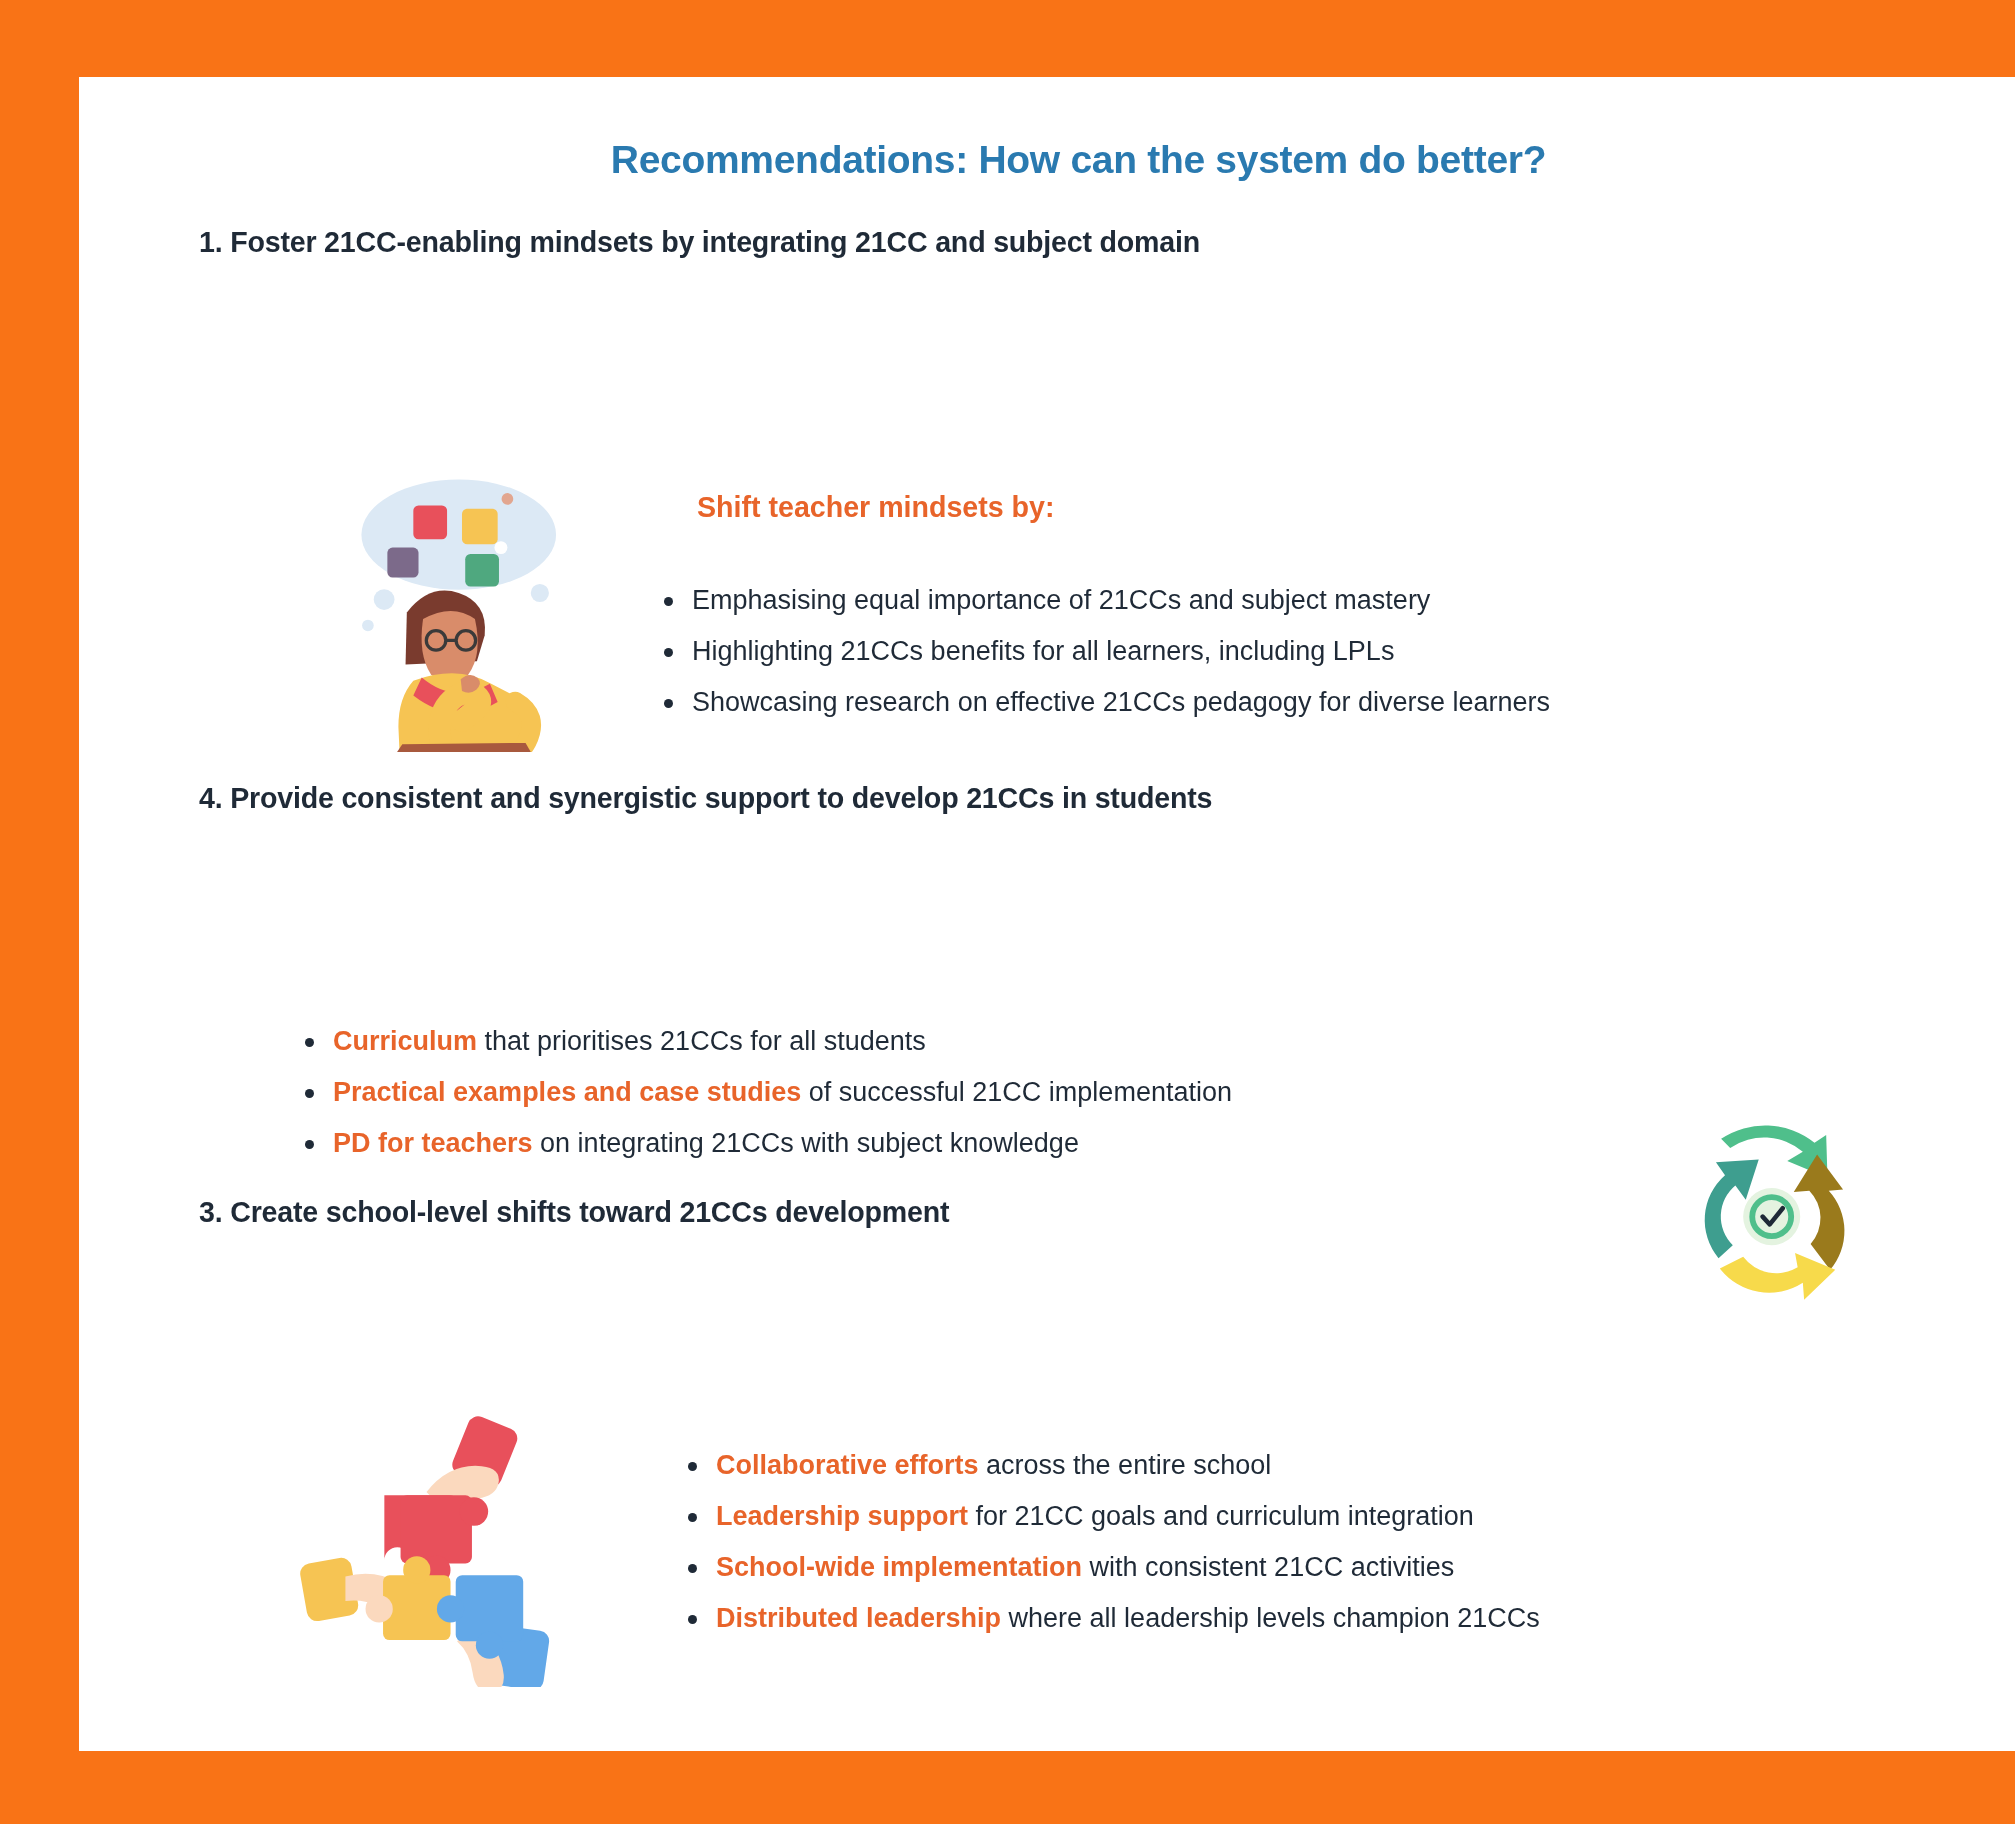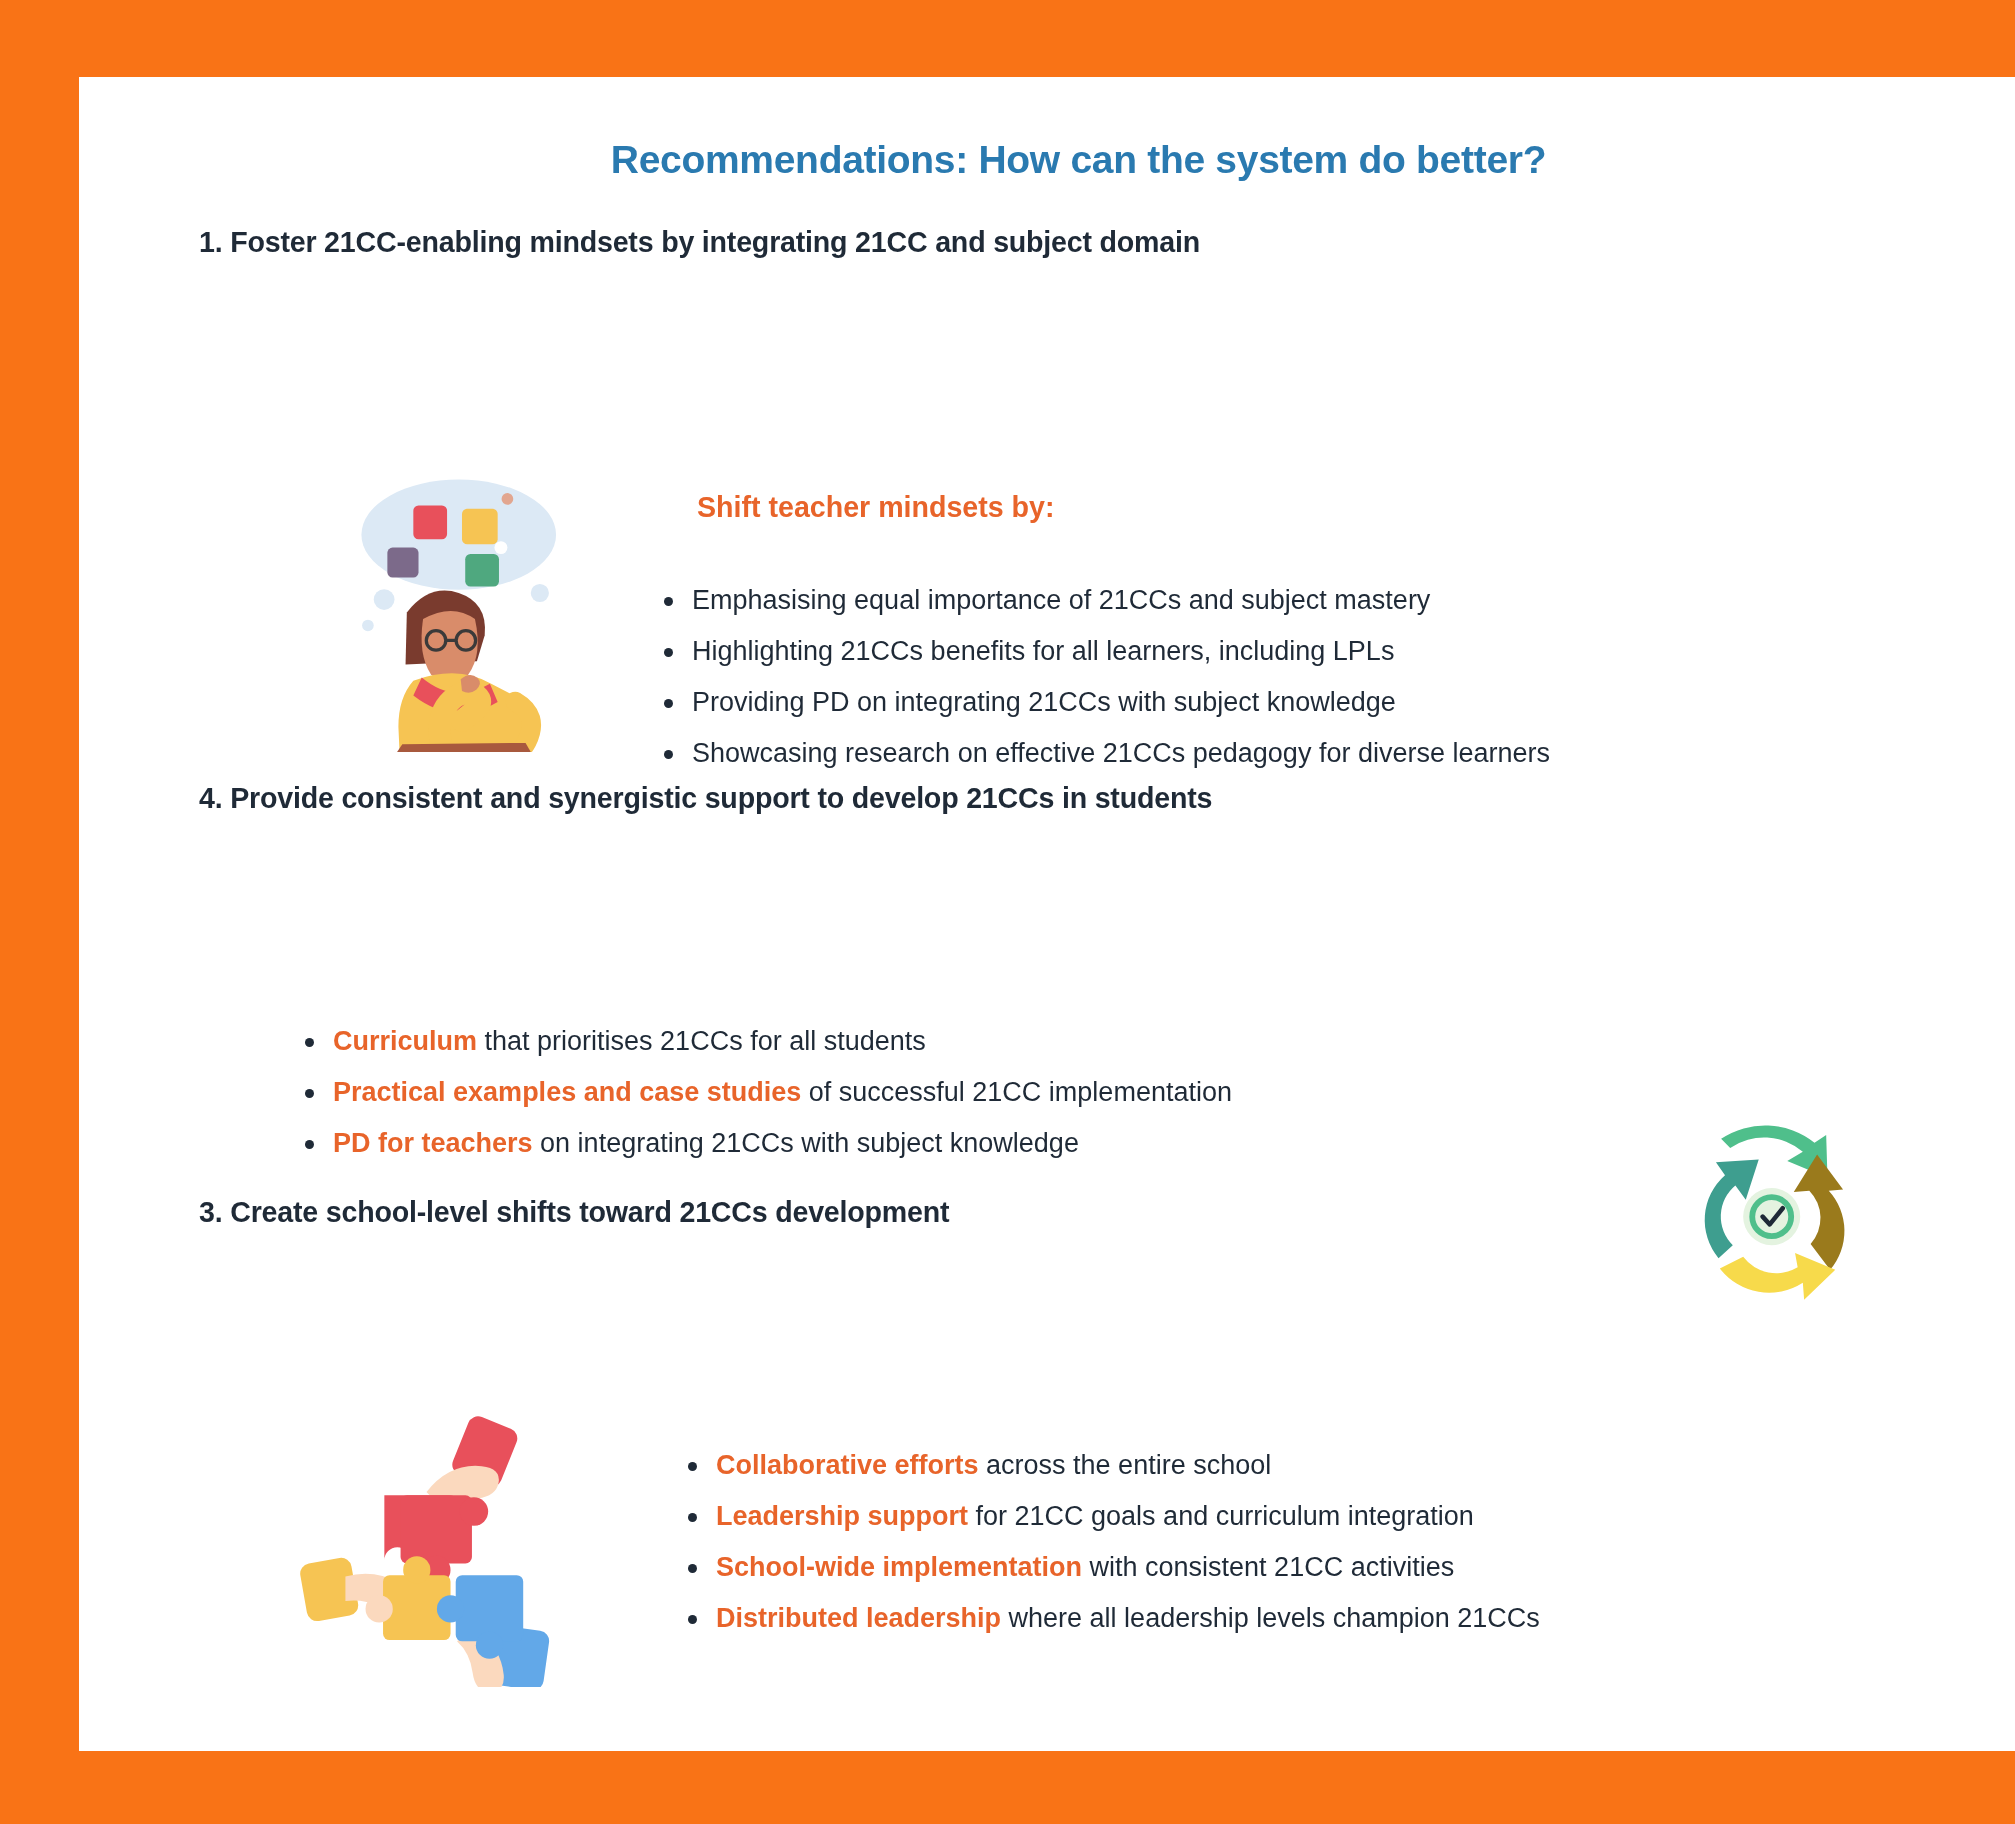--- a/index.html
+++ b/index.html
@@ -140,21 +140,20 @@
 
       <path d="M88 418 l190 -2 l8 14 l-206 0z" fill="#A8593E"></path>
     </svg>
   </div>
 
   <div class="sub-heading" id="sec1-subheading">Shift teacher mindsets by:</div>
 
   <ul class="bullets" id="sec1-list">
     <li><span>Emphasising equal importance of 21CCs and subject mastery</span></li>
     <li><span>Highlighting 21CCs benefits for all learners, including LPLs</span></li>
-    <li><span>Providing PD on integrating 21CCs with subject knowledge</span></li>
     <li><span>Showcasing research on effective 21CCs pedagogy for diverse learners</span></li>
   </ul>
 
   <div class="section-heading" id="sec2-heading">4. Provide consistent and synergistic support to develop 21CCs in students</div>
 
   <ul class="bullets" id="sec2-list">
     <li><span class="lead">Curriculum</span><span> that prioritises 21CCs for all students</span></li>
     <li><span class="lead">Practical examples and case studies</span><span> of successful 21CC implementation</span></li>
     <li><span class="lead">PD for teachers</span><span> on integrating 21CCs with subject knowledge</span></li>
   </ul>

